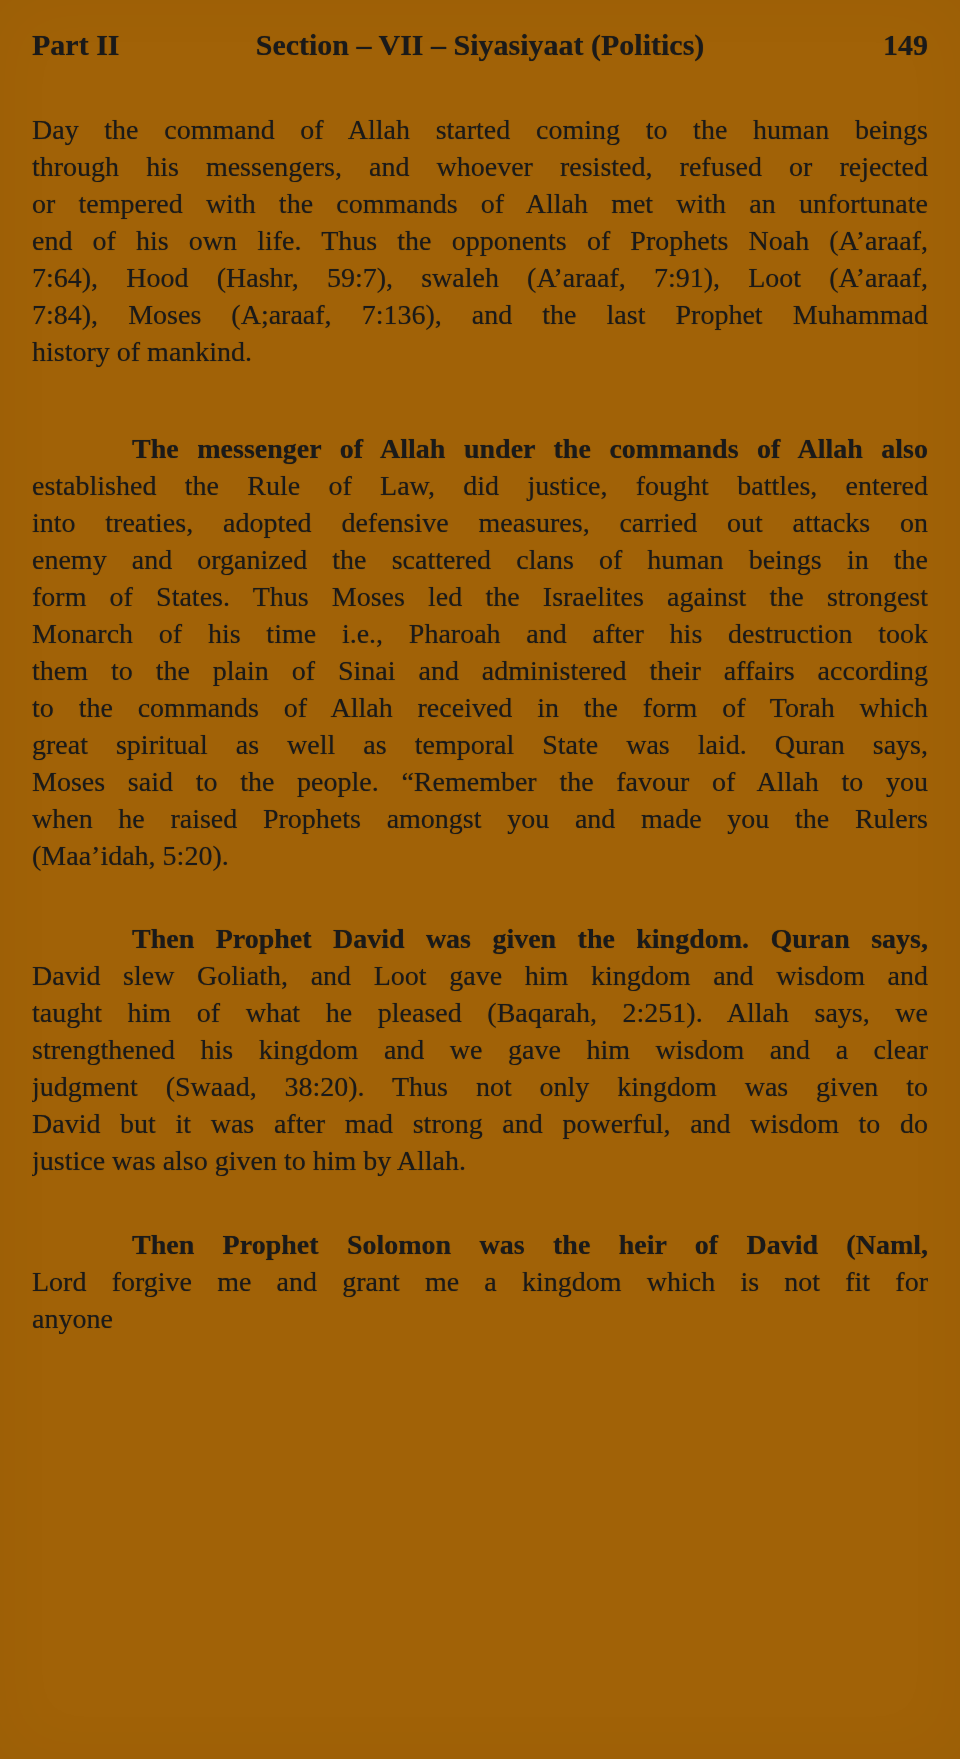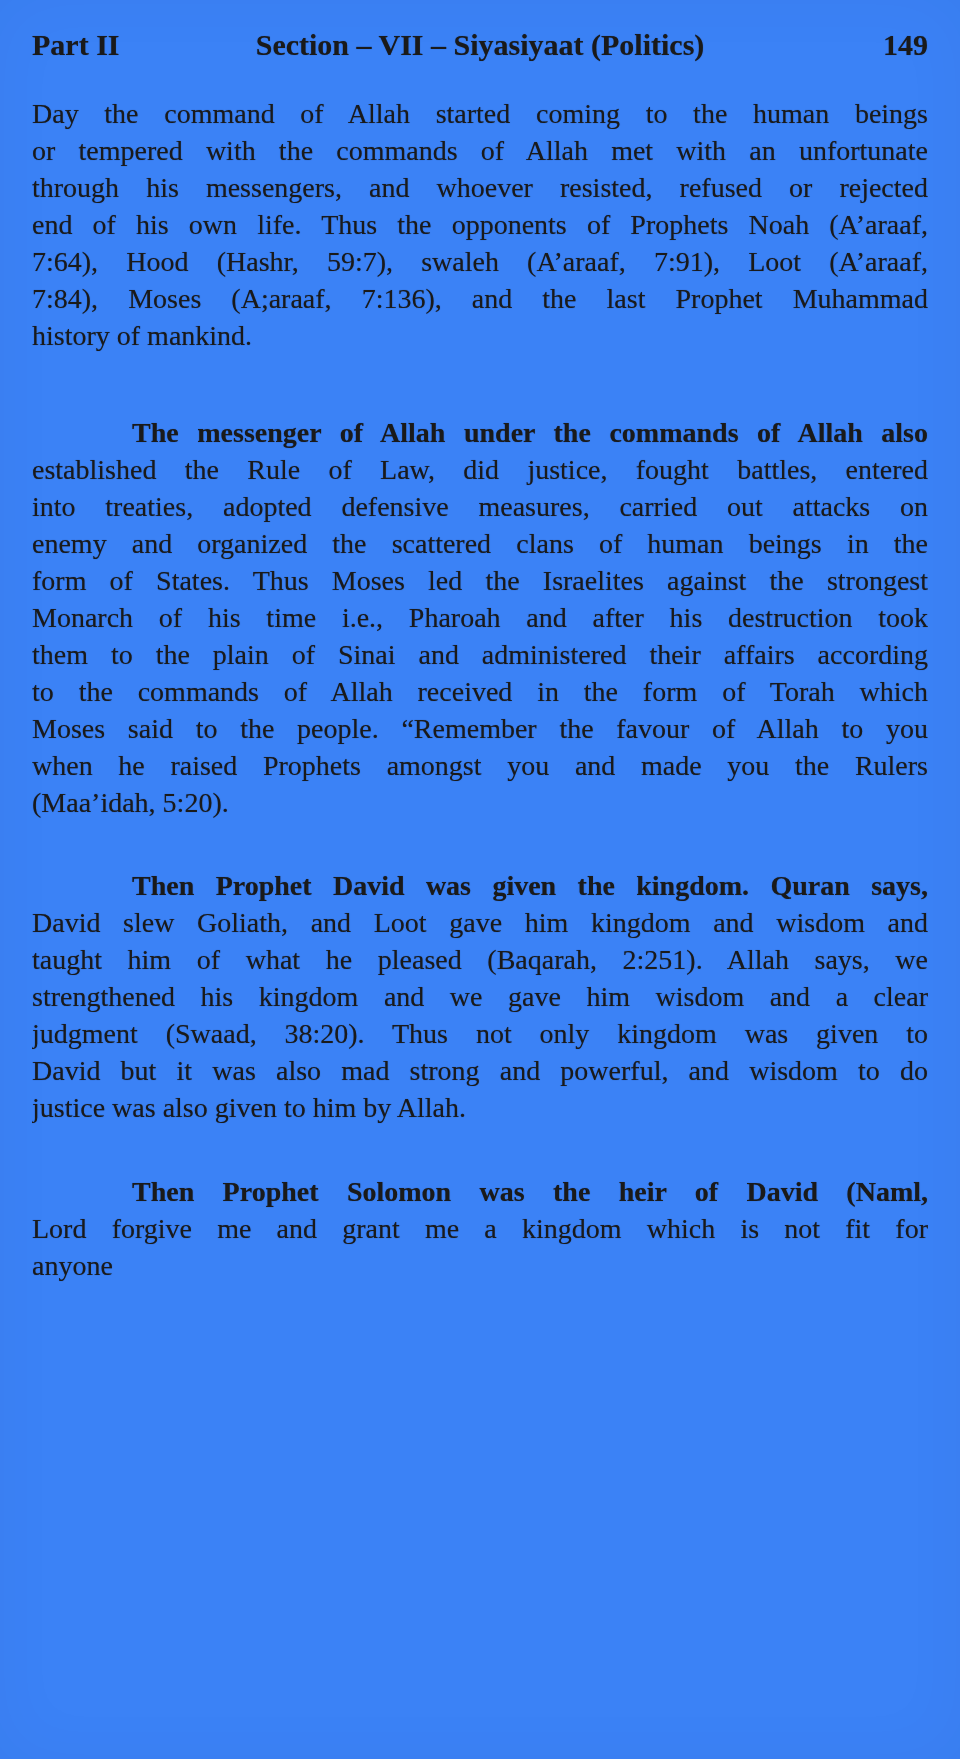--- a/index.html
+++ b/index.html
@@ -5,21 +5,21 @@
   html, body {
     margin: 0;
     padding: 0;
     background: #e8e8e8;
   }
   .page {
     position: relative;
     width: 960px;
     height: 1759px;
     margin: 0 auto;
-    background: #3b82f6;
+    background: #a16207;
     box-shadow: inset 0 0 70px rgba(0,0,0,0.035);
     font-family: "Liberation Serif", "DejaVu Serif", serif;
     color: #1a1a1a;
     box-sizing: border-box;
     padding: 28px 32px 0 32px;
     overflow: hidden;
   }
   .header {
     position: relative;
     display: flex;
@@ -31,21 +31,21 @@
     height: 34px;
     text-shadow: 0 0 1px rgba(0,0,0,0.40);
   }
   .header .center-title {
     position: absolute;
     left: 50%;
     transform: translateX(-50%);
     white-space: nowrap;
   }
   .content {
-    margin-top: 33px;
+    margin-top: 49px;
   }
   .para {
     margin: 0;
   }
   .para.p2 { margin-top: 60px; }
   .para.p3 { margin-top: 46px; }
   .para.p4 { margin-top: 47px; }
   .line {
     font-size: 28px;
     line-height: 37px;
@@ -72,49 +72,50 @@
   <div class="header">
     <span>Part II</span>
     <span class="center-title">Section – VII – Siyasiyaat (Politics)</span>
     <span>149</span>
   </div>
 
   <div class="content">
 
     <div class="para p1">
       <div class="line">Day the command of Allah started coming to the human beings</div>
+      <div class="line">through his messengers, and whoever resisted, refused or rejected</div>
       <div class="line">or tempered with the commands of Allah met with an unfortunate</div>
-      <div class="line">through his messengers, and whoever resisted, refused or rejected</div>
       <div class="line">end of his own life. Thus the opponents of Prophets Noah (A’araaf,</div>
       <div class="line">7:64), Hood (Hashr, 59:7), swaleh (A’araaf, 7:91), Loot (A’araaf,</div>
       <div class="line">7:84), Moses (A;araaf, 7:136), and the last Prophet Muhammad</div>
       <div class="line last">history of mankind.</div>
     </div>
 
     <div class="para p2">
       <div class="line indent">The messenger of Allah under the commands of Allah also</div>
       <div class="line">established the Rule of Law, did justice, fought battles, entered</div>
       <div class="line">into treaties, adopted defensive measures, carried out attacks on</div>
       <div class="line">enemy and organized the scattered clans of human beings in the</div>
       <div class="line">form of States. Thus Moses led the Israelites against the strongest</div>
       <div class="line">Monarch of his time i.e., Pharoah and after his destruction took</div>
       <div class="line">them to the plain of Sinai and administered their affairs according</div>
       <div class="line">to the commands of Allah received in the form of Torah which</div>
+      <div class="line">great spiritual as well as temporal State was laid. Quran says,</div>
       <div class="line">Moses said to the people. “Remember the favour of Allah to you</div>
       <div class="line">when he raised Prophets amongst you and made you the Rulers</div>
       <div class="line last">(Maa’idah, 5:20).</div>
     </div>
 
     <div class="para p3">
       <div class="line indent">Then Prophet David was given the kingdom. Quran says,</div>
       <div class="line">David slew Goliath, and Loot gave him kingdom and wisdom and</div>
       <div class="line">taught him of what he pleased (Baqarah, 2:251). Allah says, we</div>
       <div class="line">strengthened his kingdom and we gave him wisdom and a clear</div>
       <div class="line">judgment (Swaad, 38:20). Thus not only kingdom was given to</div>
-      <div class="line">David but it was also mad strong and powerful, and wisdom to do</div>
+      <div class="line">David but it was after mad strong and powerful, and wisdom to do</div>
       <div class="line last">justice was also given to him by Allah.</div>
     </div>
 
     <div class="para p4">
       <div class="line indent">Then Prophet Solomon was the heir of David (Naml,</div>
       <div class="line">Lord forgive me and grant me a kingdom which is not fit for</div>
       <div class="line last">anyone</div>
     </div>
 
   </div>

